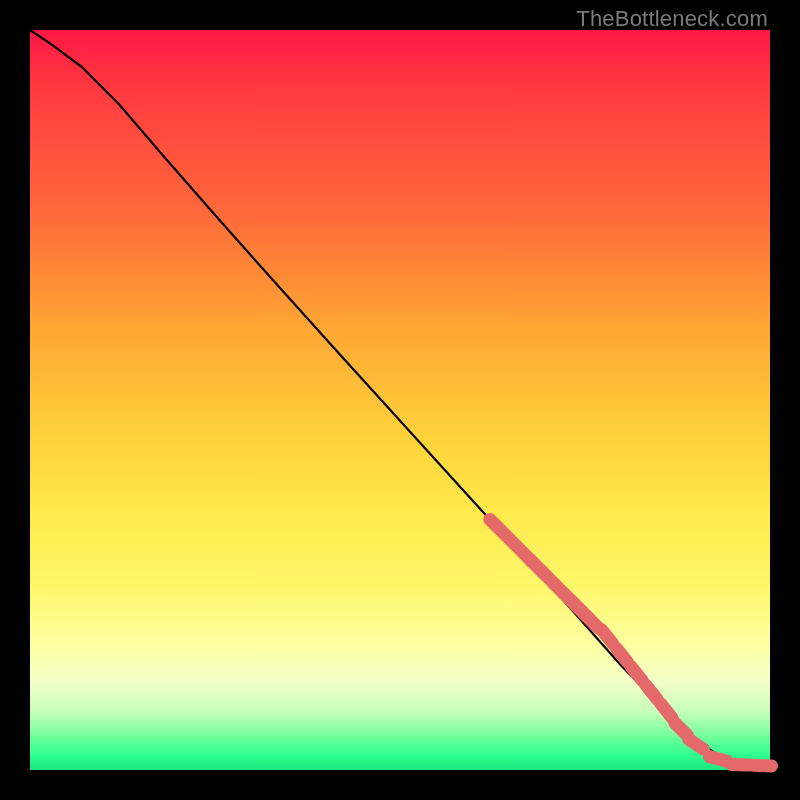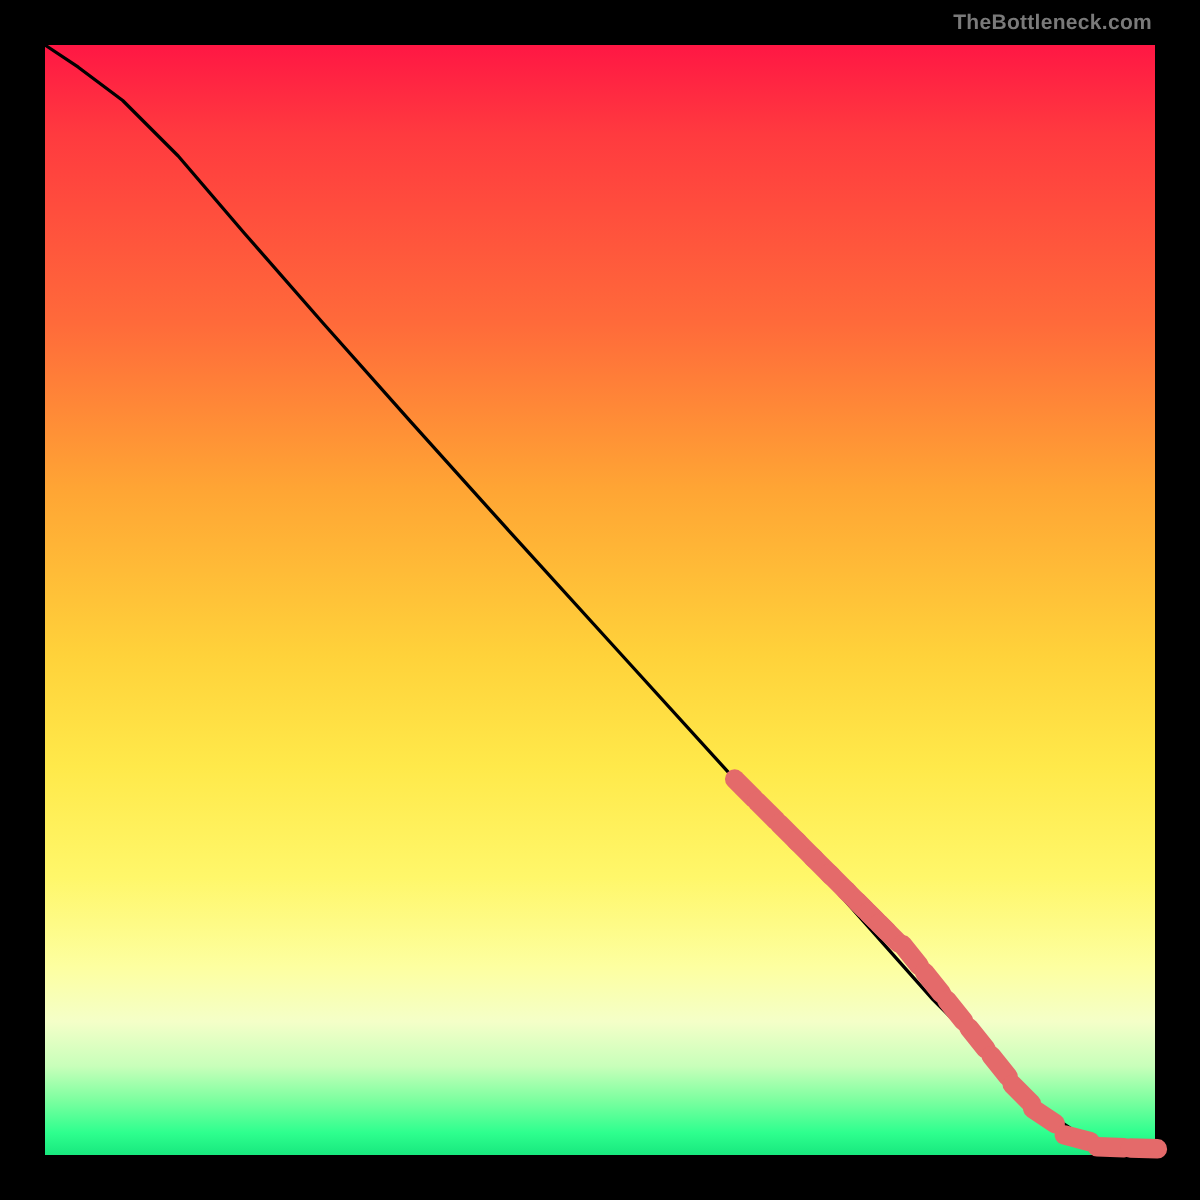--- a/index.html
+++ b/index.html
@@ -41,22 +41,22 @@
       #7effa0 95%,
       #2eff8e 98%,
       #18e87e 100%
     );
   }
   .watermark {
     position: absolute;
     top: 6px;
     right: 32px;
     color: #7a7a7a;
-    font-size: 14px;
-    font-weight: 700;
+    font-size: 22px;
+    font-weight: 400;
     letter-spacing: 0.2px;
     user-select: none;
     margin-left: 44px;
   }
   svg.overlay {
     position: absolute;
     left: 0;
     top: 0;
     width: 740px;
     height: 740px;

